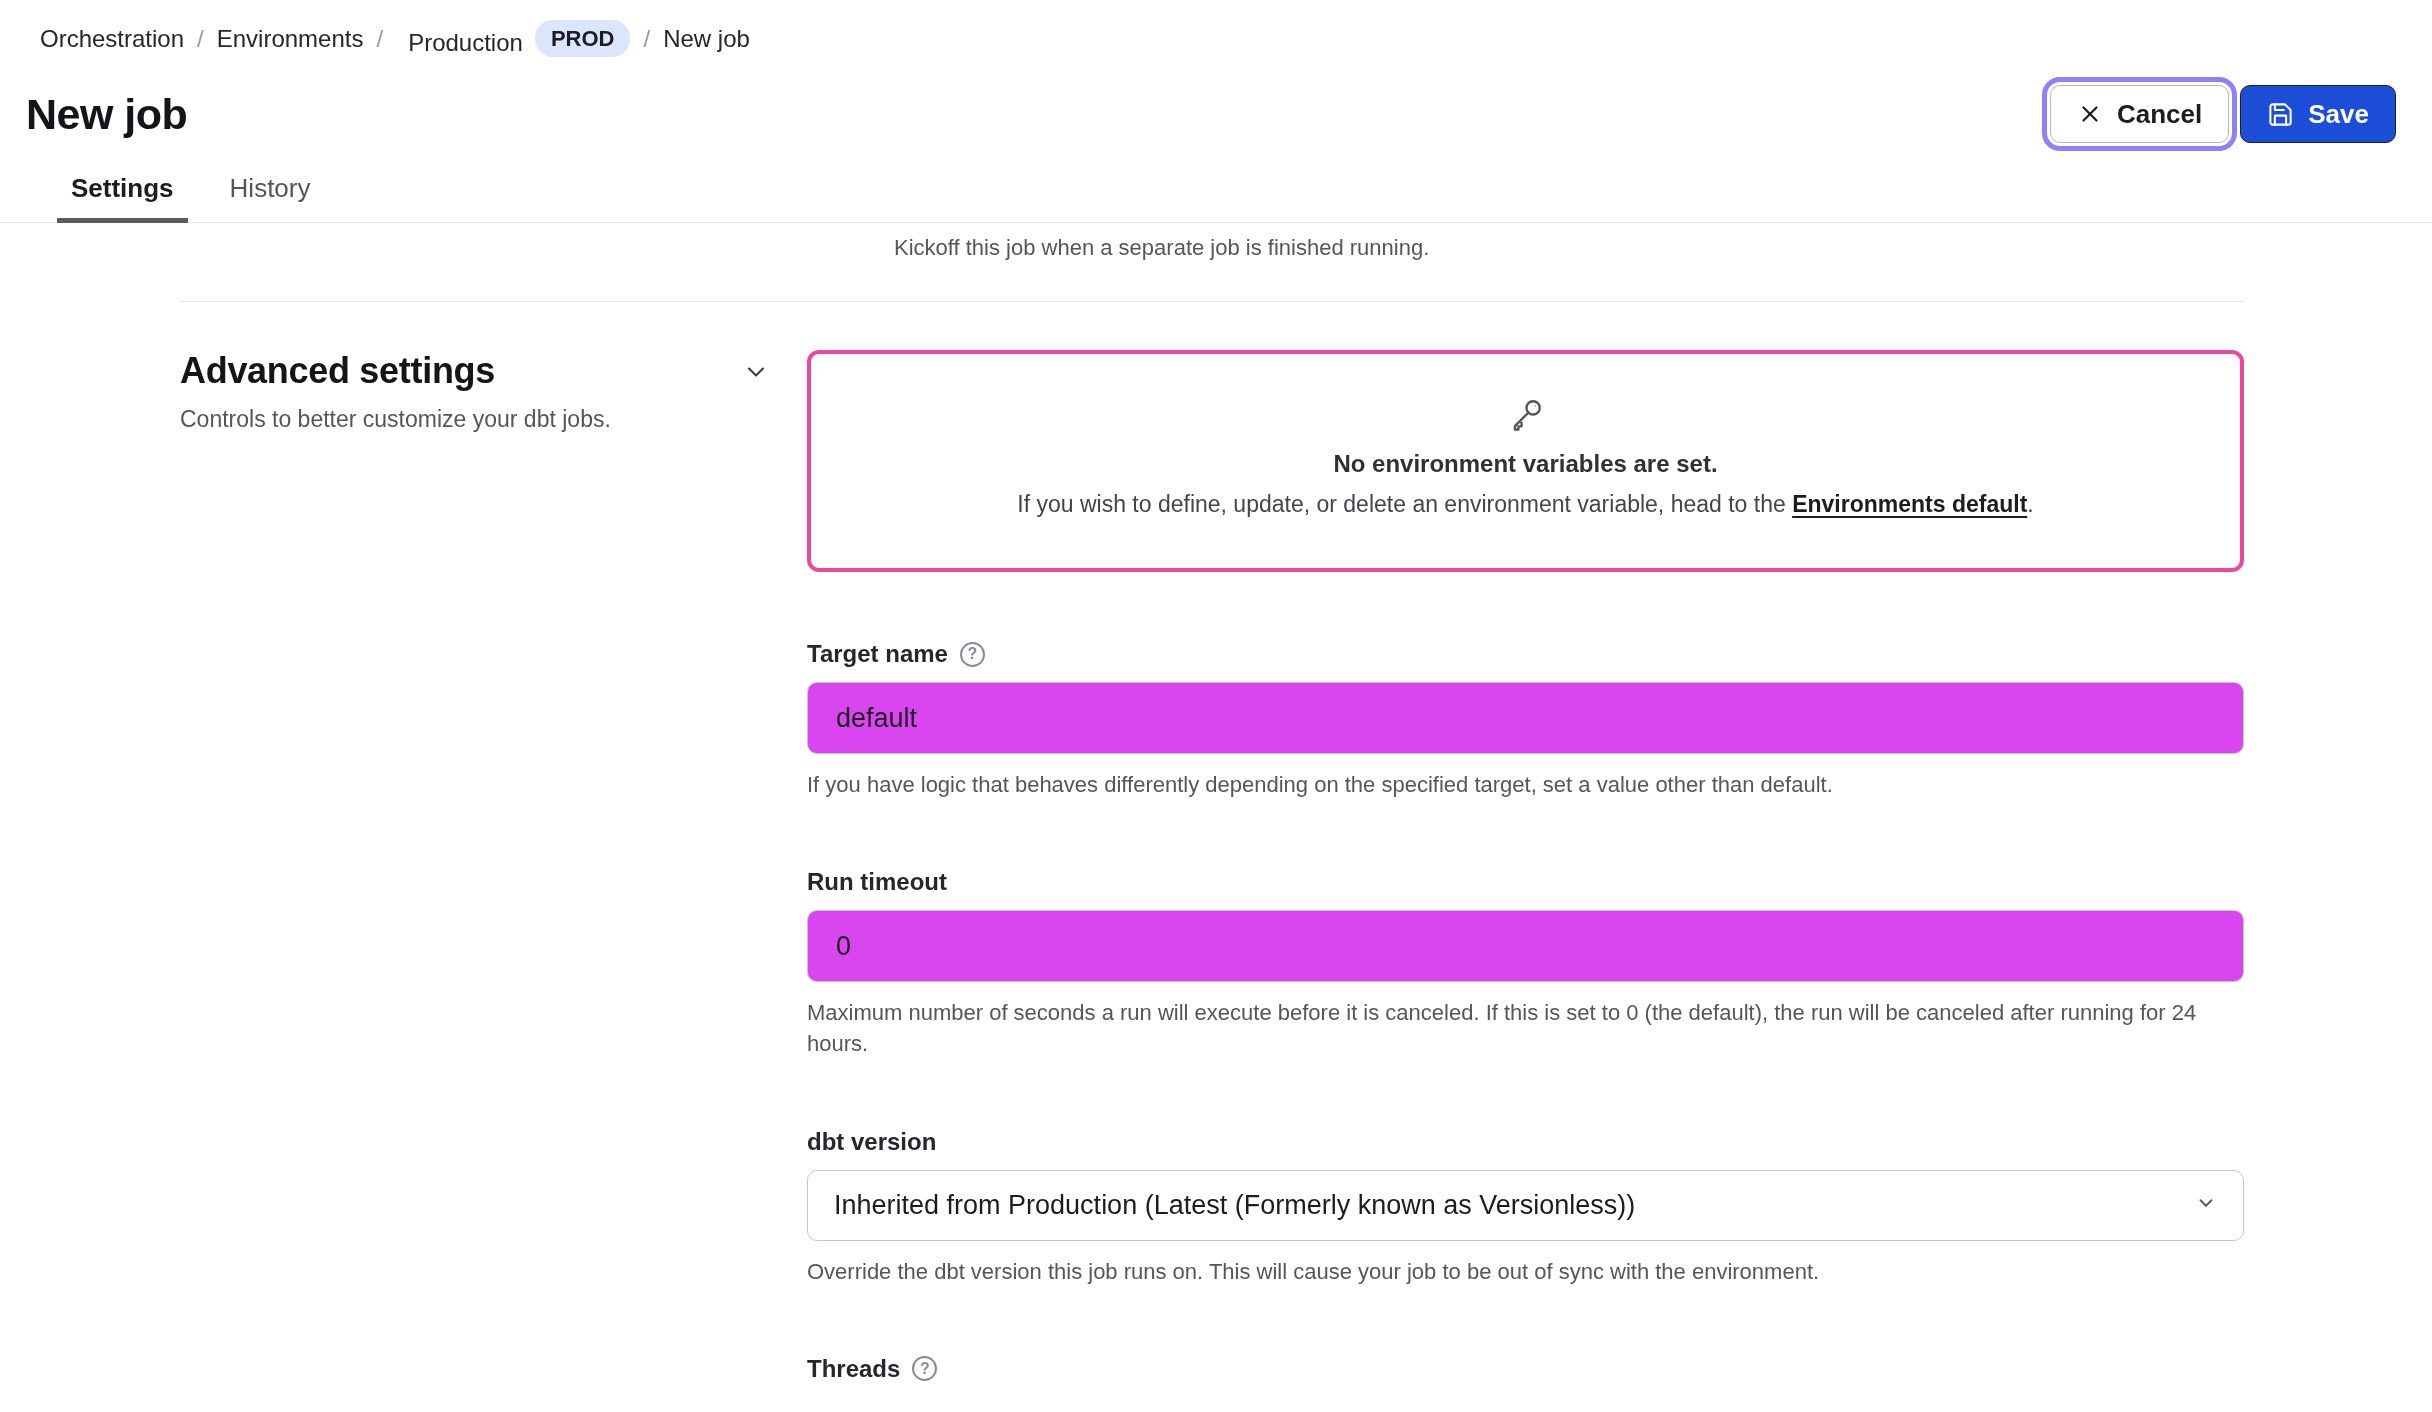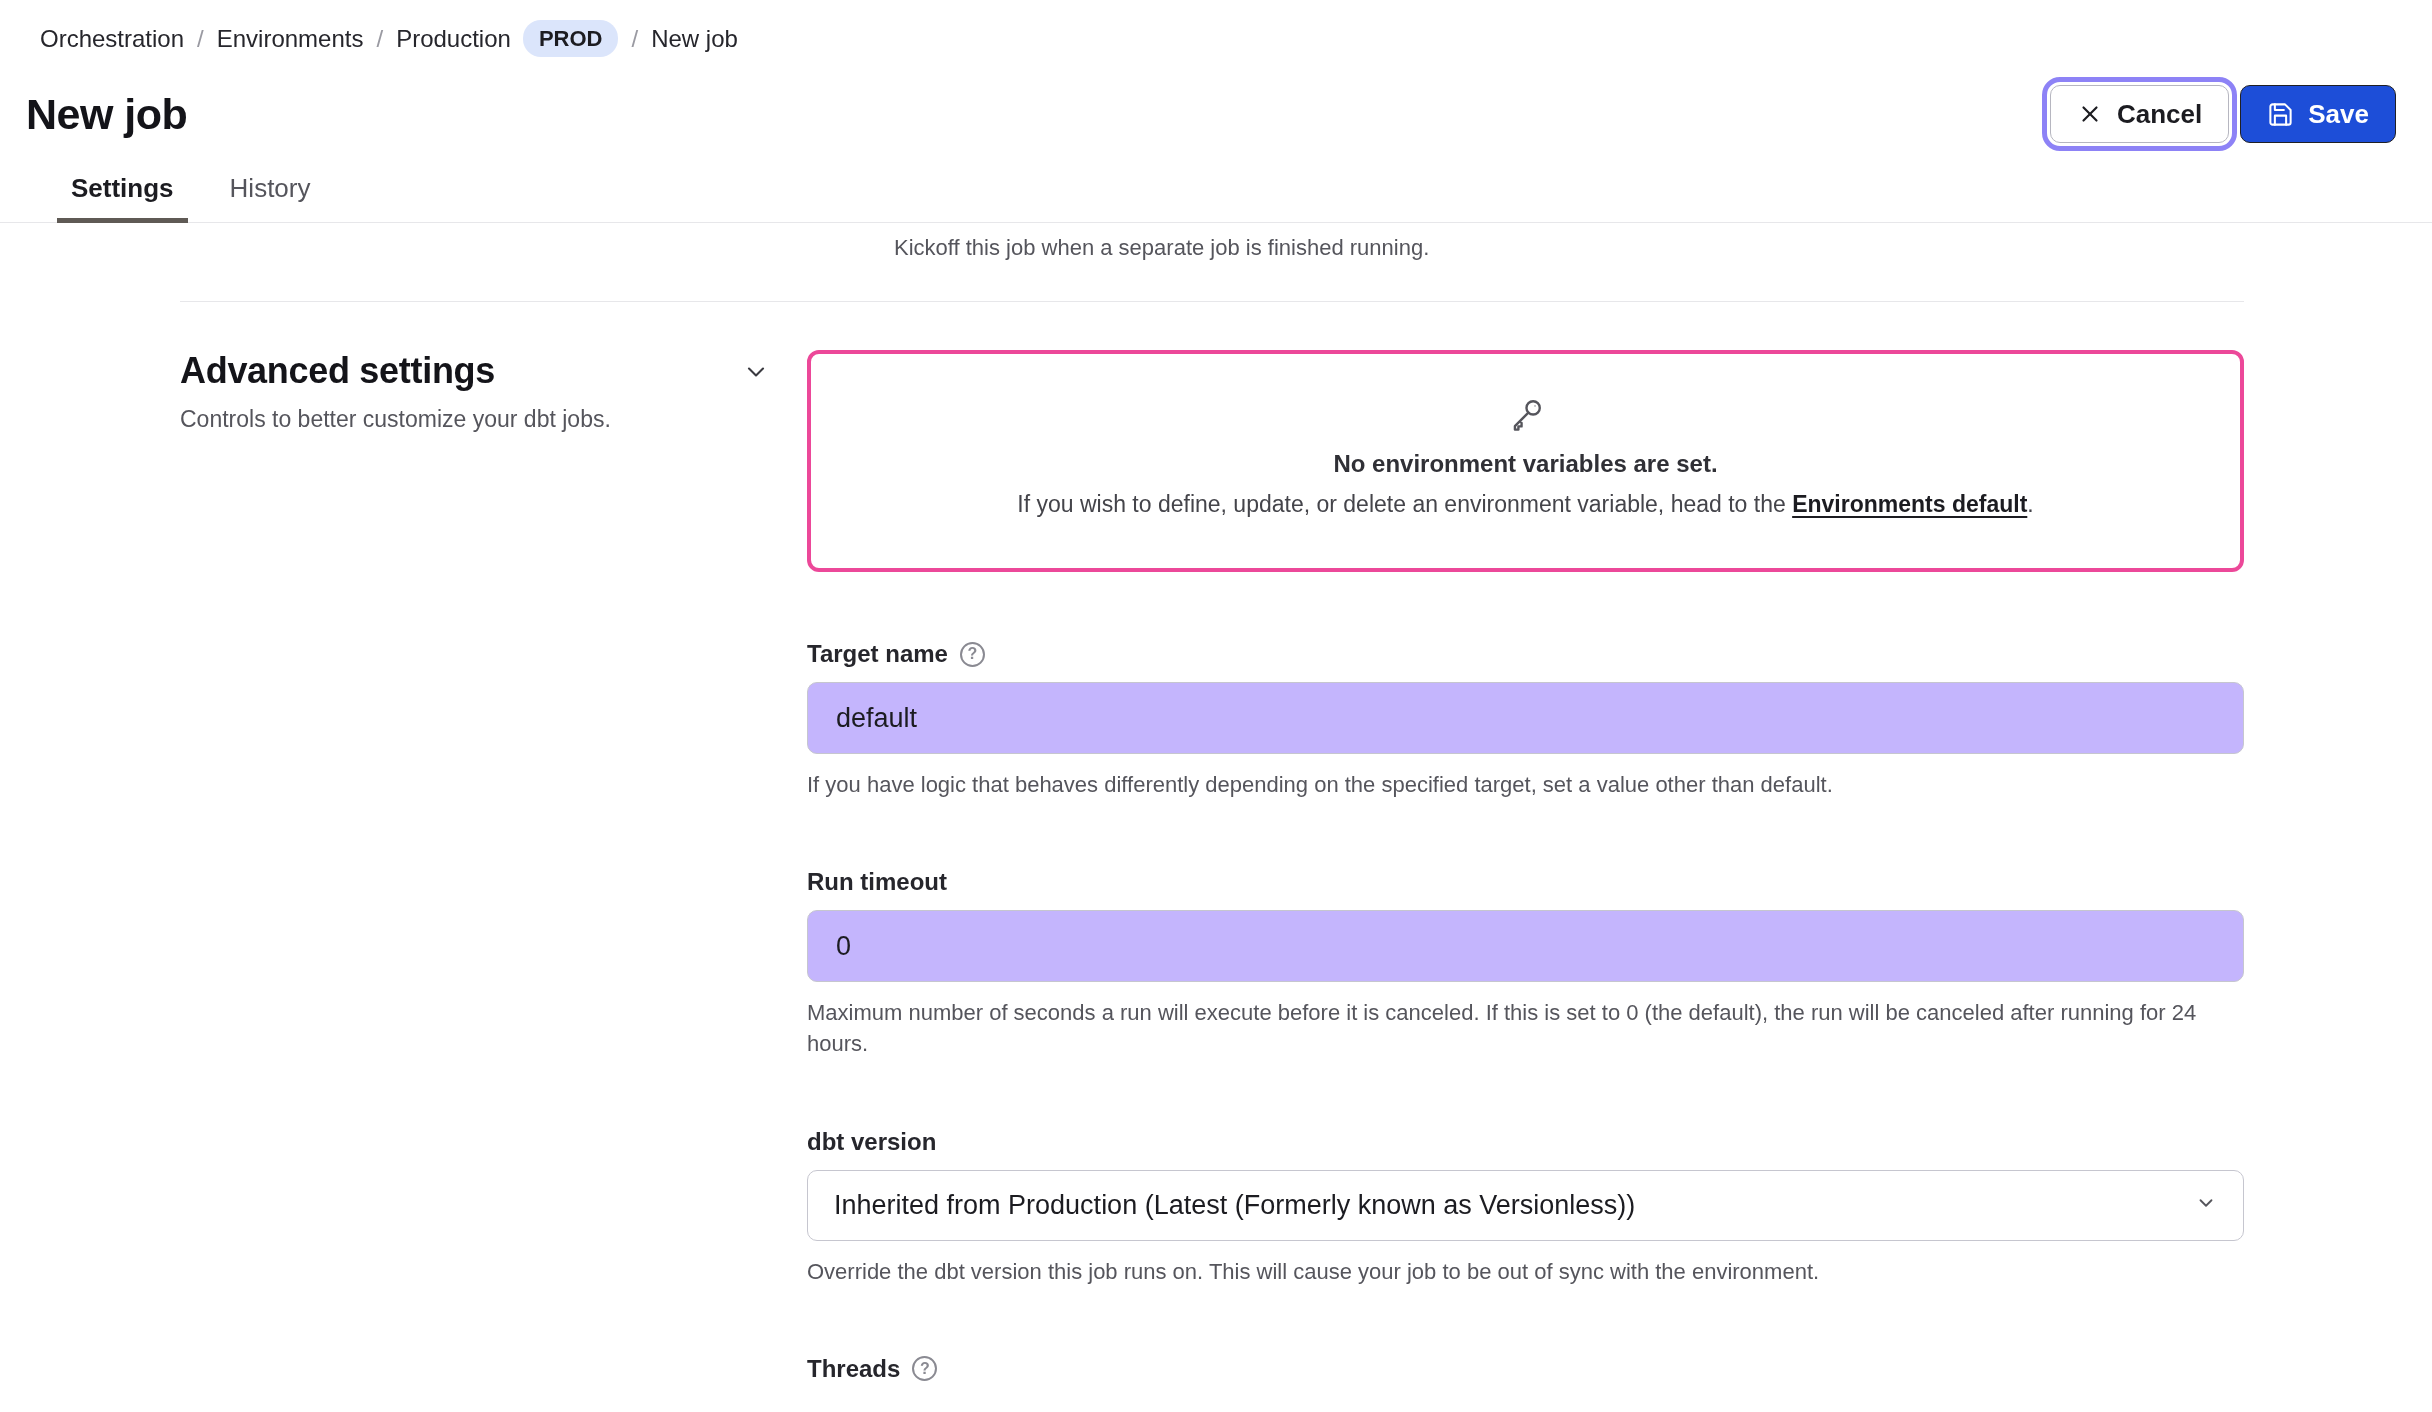--- a/index.html
+++ b/index.html
@@ -17,21 +17,21 @@
   .breadcrumb {
     display: flex;
     align-items: center;
     gap: 13px;
     padding: 20px 40px 0 40px;
     font-size: 24px;
     color: #26262c;
   }
   .crumb { cursor: pointer; }
   .crumb-sep { color: #9a9aa2; }
-  .crumb-group { display: flex; align-items: center; gap: 12px; }
+  .crumb-group { display: flex; align-items: flex-end; gap: 12px; margin-left: 12px; }
   .badge {
     background: #dbe5fb;
     color: #1c1c21;
     font-weight: 700;
     font-size: 22px;
     line-height: 1;
     padding: 8px 16px 7px;
     border-radius: 18px;
   }
 
@@ -195,21 +195,21 @@
     display: block;
     margin-top: 14px;
     width: 100%;
     height: 72px;
     border: 1px solid #c6c6cf;
     border-radius: 10px;
     padding: 0 28px;
     font-size: 27px;
     color: #1c1c21;
     font-family: inherit;
-    background: #c4b5fd;
+    background: #d946ef;
   }
   .helper {
     margin-top: 15px;
     font-size: 22px;
     line-height: 1.42;
     color: #55555c;
   }
   .select {
     margin-top: 14px;
     height: 71px;

